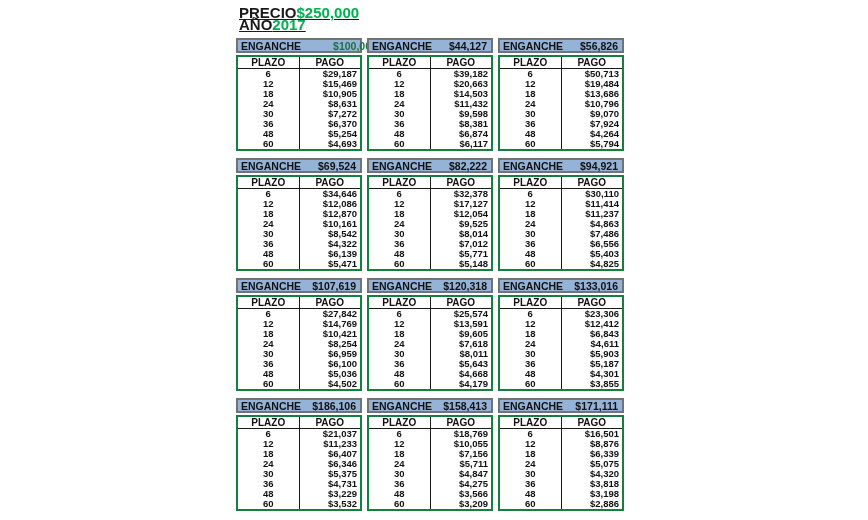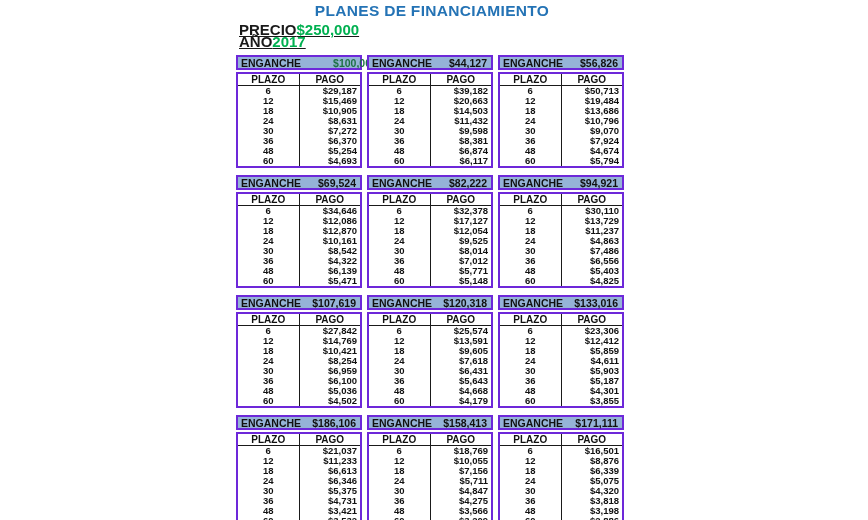--- a/index.html
+++ b/index.html
@@ -26,31 +26,31 @@
   .grid {
     margin-top: 7px;
     display: grid;
     grid-template-columns: repeat(3, 126px);
     column-gap: 5px; row-gap: 7px;
   }
   .plan { width: 126px; }
   .plan-header {
     display: flex; justify-content: space-between; align-items: center;
     background: #95B3D7;
-    border: 2px solid #6d28d9;
+    border: 2px solid #737373;
     height: 15px;
     padding: 0 4px 0 3px;
     font-size: 10.5px; font-weight: bold; color: #111;
   }
   .enganche-value.green { color: #1E7145; margin-left: 32px; }
   table.plan-table {
     width: 100%;
     border-collapse: collapse;
     margin-top: 2px;
-    border: 2px solid #6d28d9;
+    border: 2px solid #15803d;
     table-layout: fixed;
   }
   table.plan-table th {
     font-size: 10px; font-weight: bold; color: #111;
     border-bottom: 1px solid #1a1a1a;
     height: 12px; text-align: center; padding: 0;
     line-height: 11px;
   }
   table.plan-table th.col-plazo, table.plan-table td.plazo {
     border-right: 1px solid #1a1a1a;
@@ -60,21 +60,20 @@
     height: 10px; padding: 0; line-height: 10px;
   }
   td.plazo { text-align: center; }
   td.pago  { text-align: right; padding-right: 3px !important; }
 </style>
 </head>
 <body>
 
 <div class="sheet">
 
-  <div class="title">PLANES DE FINANCIAMIENTO</div>
 
   <div class="info">
     <div class="info-row">
       <span>PRECIO</span>
       <span class="info-value">$250,000</span>
     </div>
     <div class="info-row">
       <span>AÑO</span>
       <span class="info-value">2017</span>
     </div>
@@ -211,21 +210,21 @@
             <tr>
               <td class="plazo">30</td>
               <td class="pago">$9,070</td>
             </tr>
             <tr>
               <td class="plazo">36</td>
               <td class="pago">$7,924</td>
             </tr>
             <tr>
               <td class="plazo">48</td>
-              <td class="pago">$4,674</td>
+              <td class="pago">$4,264</td>
             </tr>
             <tr>
               <td class="plazo">60</td>
               <td class="pago">$5,794</td>
             </tr>
           </tbody>
     </table>
   </div>
 
   <div class="plan">
@@ -338,21 +337,21 @@
           <th class="col-pago">PAGO</th>
         </tr>
       </thead>
       <tbody>
             <tr>
               <td class="plazo">6</td>
               <td class="pago">$30,110</td>
             </tr>
             <tr>
               <td class="plazo">12</td>
-              <td class="pago">$13,729</td>
+              <td class="pago">$11,414</td>
             </tr>
             <tr>
               <td class="plazo">18</td>
               <td class="pago">$11,237</td>
             </tr>
             <tr>
               <td class="plazo">24</td>
               <td class="pago">$4,863</td>
             </tr>
             <tr>
@@ -448,21 +447,21 @@
             <tr>
               <td class="plazo">18</td>
               <td class="pago">$9,605</td>
             </tr>
             <tr>
               <td class="plazo">24</td>
               <td class="pago">$7,618</td>
             </tr>
             <tr>
               <td class="plazo">30</td>
-              <td class="pago">$6,431</td>
+              <td class="pago">$8,011</td>
             </tr>
             <tr>
               <td class="plazo">36</td>
               <td class="pago">$5,643</td>
             </tr>
             <tr>
               <td class="plazo">48</td>
               <td class="pago">$4,668</td>
             </tr>
             <tr>
@@ -489,21 +488,21 @@
             <tr>
               <td class="plazo">6</td>
               <td class="pago">$23,306</td>
             </tr>
             <tr>
               <td class="plazo">12</td>
               <td class="pago">$12,412</td>
             </tr>
             <tr>
               <td class="plazo">18</td>
-              <td class="pago">$5,859</td>
+              <td class="pago">$6,843</td>
             </tr>
             <tr>
               <td class="plazo">24</td>
               <td class="pago">$4,611</td>
             </tr>
             <tr>
               <td class="plazo">30</td>
               <td class="pago">$5,903</td>
             </tr>
             <tr>
@@ -538,37 +537,37 @@
             <tr>
               <td class="plazo">6</td>
               <td class="pago">$21,037</td>
             </tr>
             <tr>
               <td class="plazo">12</td>
               <td class="pago">$11,233</td>
             </tr>
             <tr>
               <td class="plazo">18</td>
-              <td class="pago">$6,613</td>
+              <td class="pago">$6,407</td>
             </tr>
             <tr>
               <td class="plazo">24</td>
               <td class="pago">$6,346</td>
             </tr>
             <tr>
               <td class="plazo">30</td>
               <td class="pago">$5,375</td>
             </tr>
             <tr>
               <td class="plazo">36</td>
               <td class="pago">$4,731</td>
             </tr>
             <tr>
               <td class="plazo">48</td>
-              <td class="pago">$3,421</td>
+              <td class="pago">$3,229</td>
             </tr>
             <tr>
               <td class="plazo">60</td>
               <td class="pago">$3,532</td>
             </tr>
           </tbody>
     </table>
   </div>
 
   <div class="plan">

